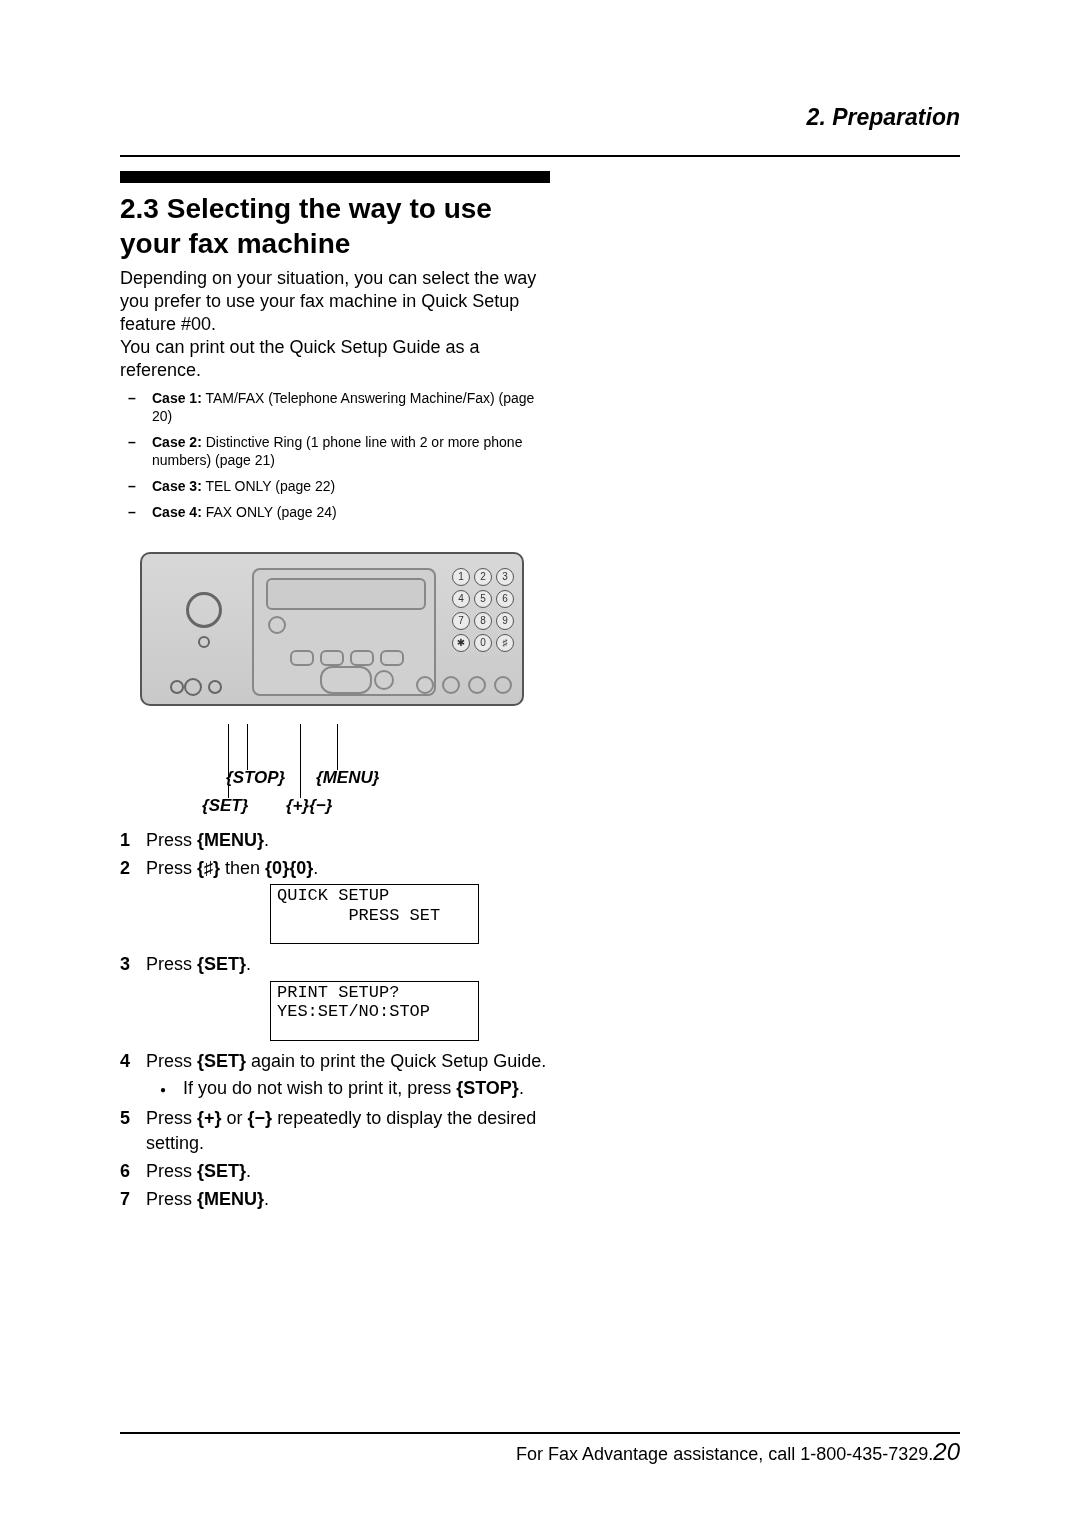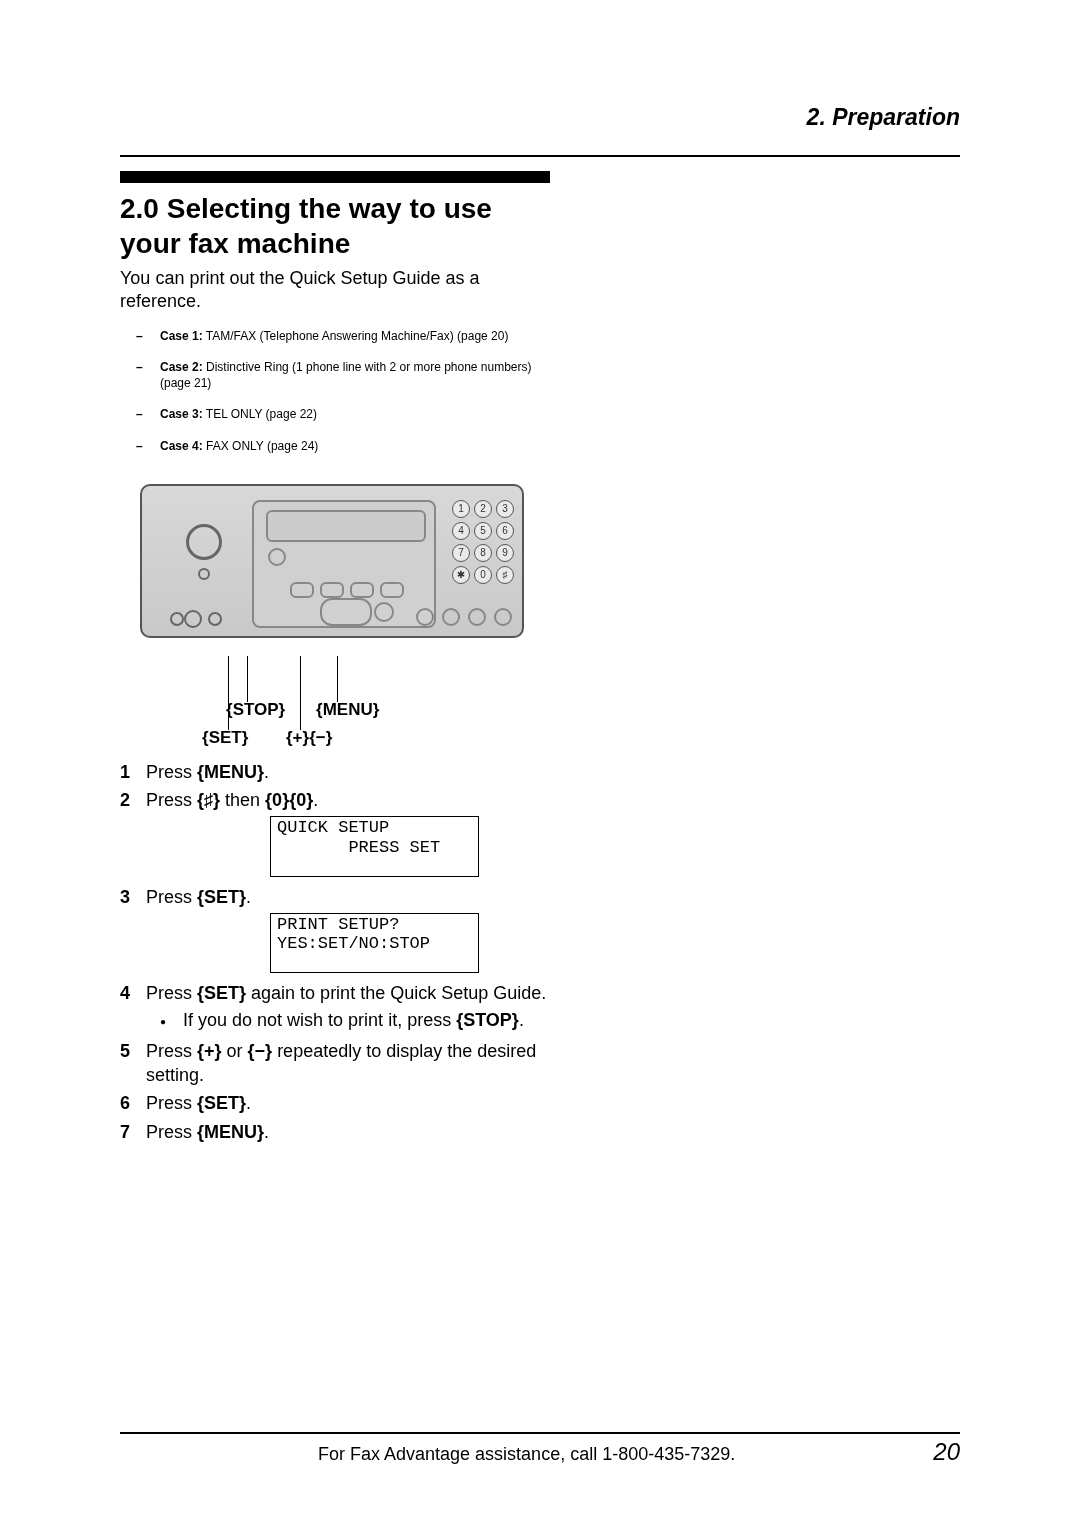--- a/index.html
+++ b/index.html
@@ -47,25 +47,25 @@
   .body-text {
     font-size: 18px;
     line-height: 1.28;
   }
   .case-list {
     list-style: none;
     padding: 0;
     margin: 6px 0 0 0;
   }
   .case-list li {
-    font-size: 12px;
+    font-size: 14px;
     line-height: 1.28;
     padding-left: 24px;
     text-indent: -24px;
-    margin: 16px;
+    margin: 8px;
   }
   .case-list li::before {
     content: "–";
     display: inline-block;
     width: 24px;
     text-indent: 0;
     font-weight: bold;
   }
   .bold { font-weight: bold; }
   .figure-box {
@@ -128,20 +128,21 @@
   }
   .l1 { left:88px; top:-8px; height:74px; }
   .l2 { left:107px; top:-8px; height:46px; }
   .l3 { left:160px; top:-8px; height:74px; }
   .l4 { left:197px; top:-8px; height:46px; }
   .lead-label {
     position:absolute; font-size:17px; font-weight:bold;
   }
   .callouts {
     font-family: Arial, Helvetica, sans-serif;
+    font-style: italic;
   }
   .steps {
     margin-top: 16px;
   }
   .step {
     display:flex;
     font-size:18px;
     line-height:1.35;
     margin: 4px 0 4px 0;
   }
@@ -187,37 +188,38 @@
   }
   .footer {
     position: absolute;
     left: 120px; right: 120px;
     bottom: 62px;
     display:flex;
     justify-content: space-between;
     align-items: baseline;
     font-size: 18px;
   }
-  .footer .assist { flex:1; text-align:center; }
+  .footer .assist { flex:1; text-align:right; }
   .footer .pagenum { font-style: italic; font-size: 24px; font-weight: 500; }
 </style>
 </head>
 <body>
 
 <div class="page">
 
   <div class="chapter">2. Preparation</div>
   <div class="header-rule"></div>
 
   <div class="content-col">
     <div class="black-bar"></div>
     <div class="section-title">
-      <span>2.0</span>
+      <span>2.3</span>
       <span>Selecting the way to use your fax machine</span>
     </div>
+    <div class="body-text">Depending on your situation, you can select the way you prefer to use your fax machine in Quick Setup feature #00.</div>
     <div class="body-text">You can print out the Quick Setup Guide as a reference.</div>
 
     <ul class="case-list">
       <li><span class="bold">Case 1:</span><span> TAM/FAX (Telephone Answering Machine/Fax) (page 20)</span></li>
       <li><span class="bold">Case 2:</span><span> Distinctive Ring (1 phone line with 2 or more phone numbers) (page 21)</span></li>
       <li><span class="bold">Case 3:</span><span> TEL ONLY (page 22)</span></li>
       <li><span class="bold">Case 4:</span><span> FAX ONLY (page 24)</span></li>
     </ul>
 
     <div class="figure-box">

